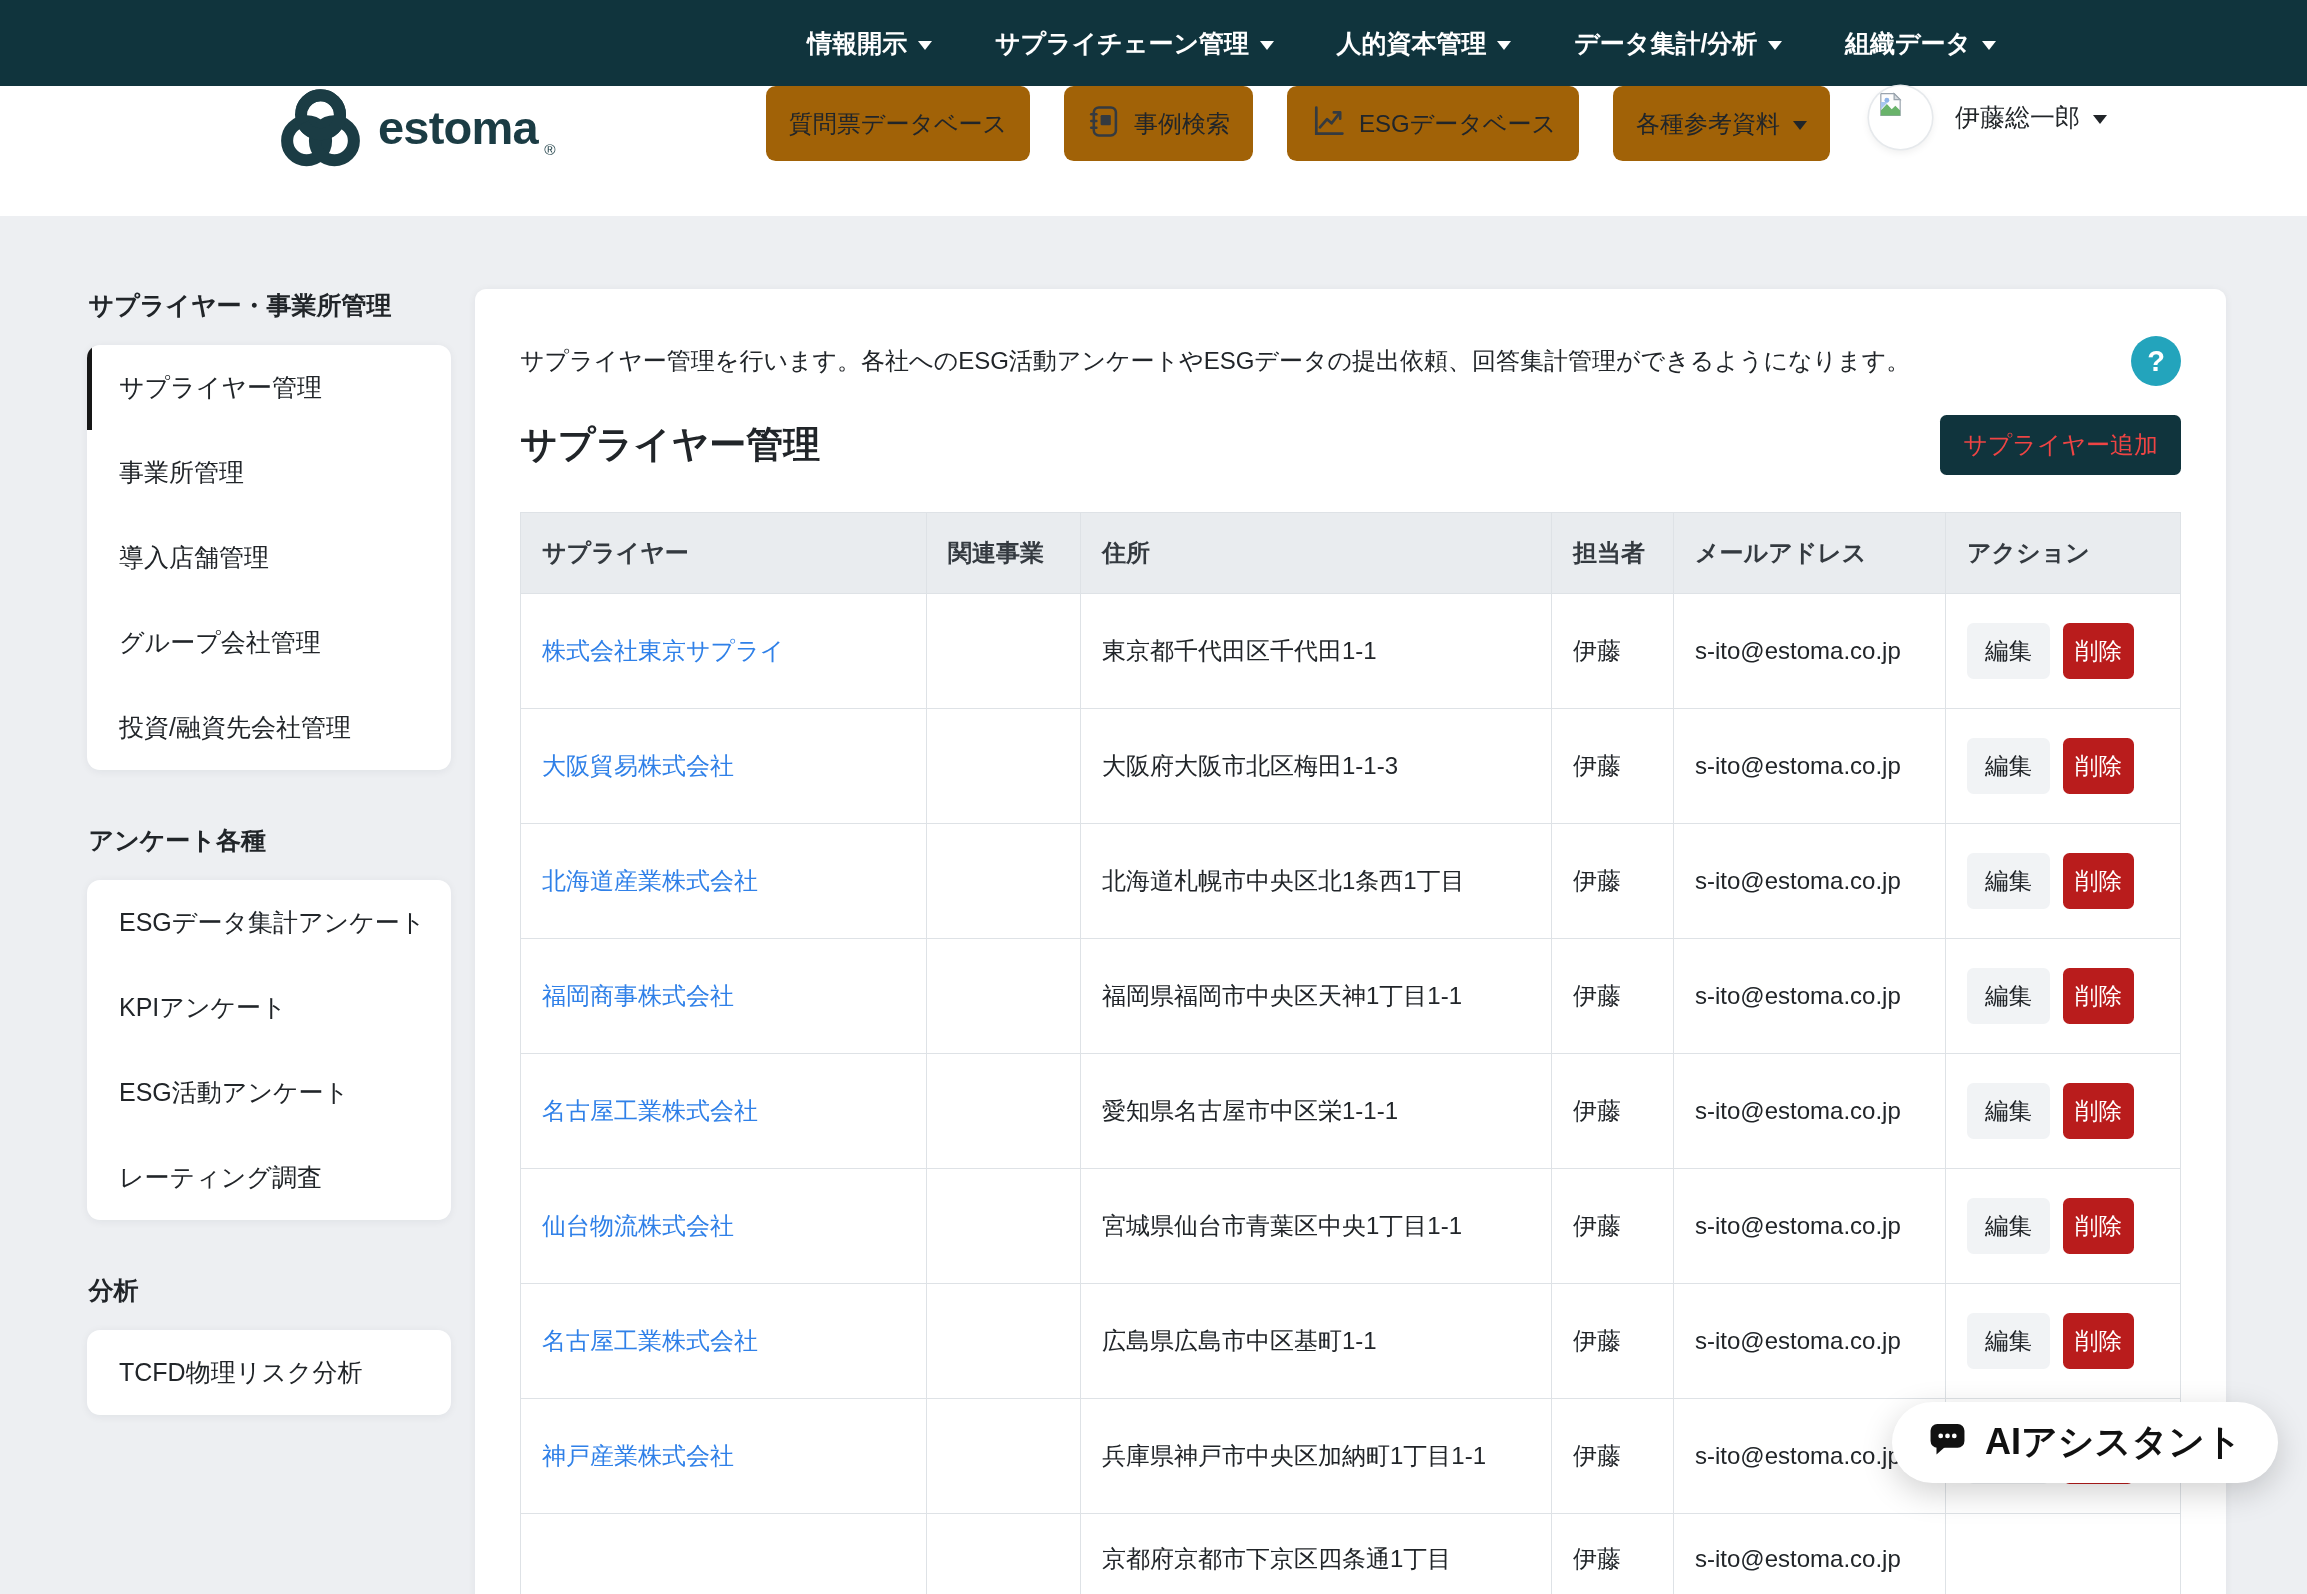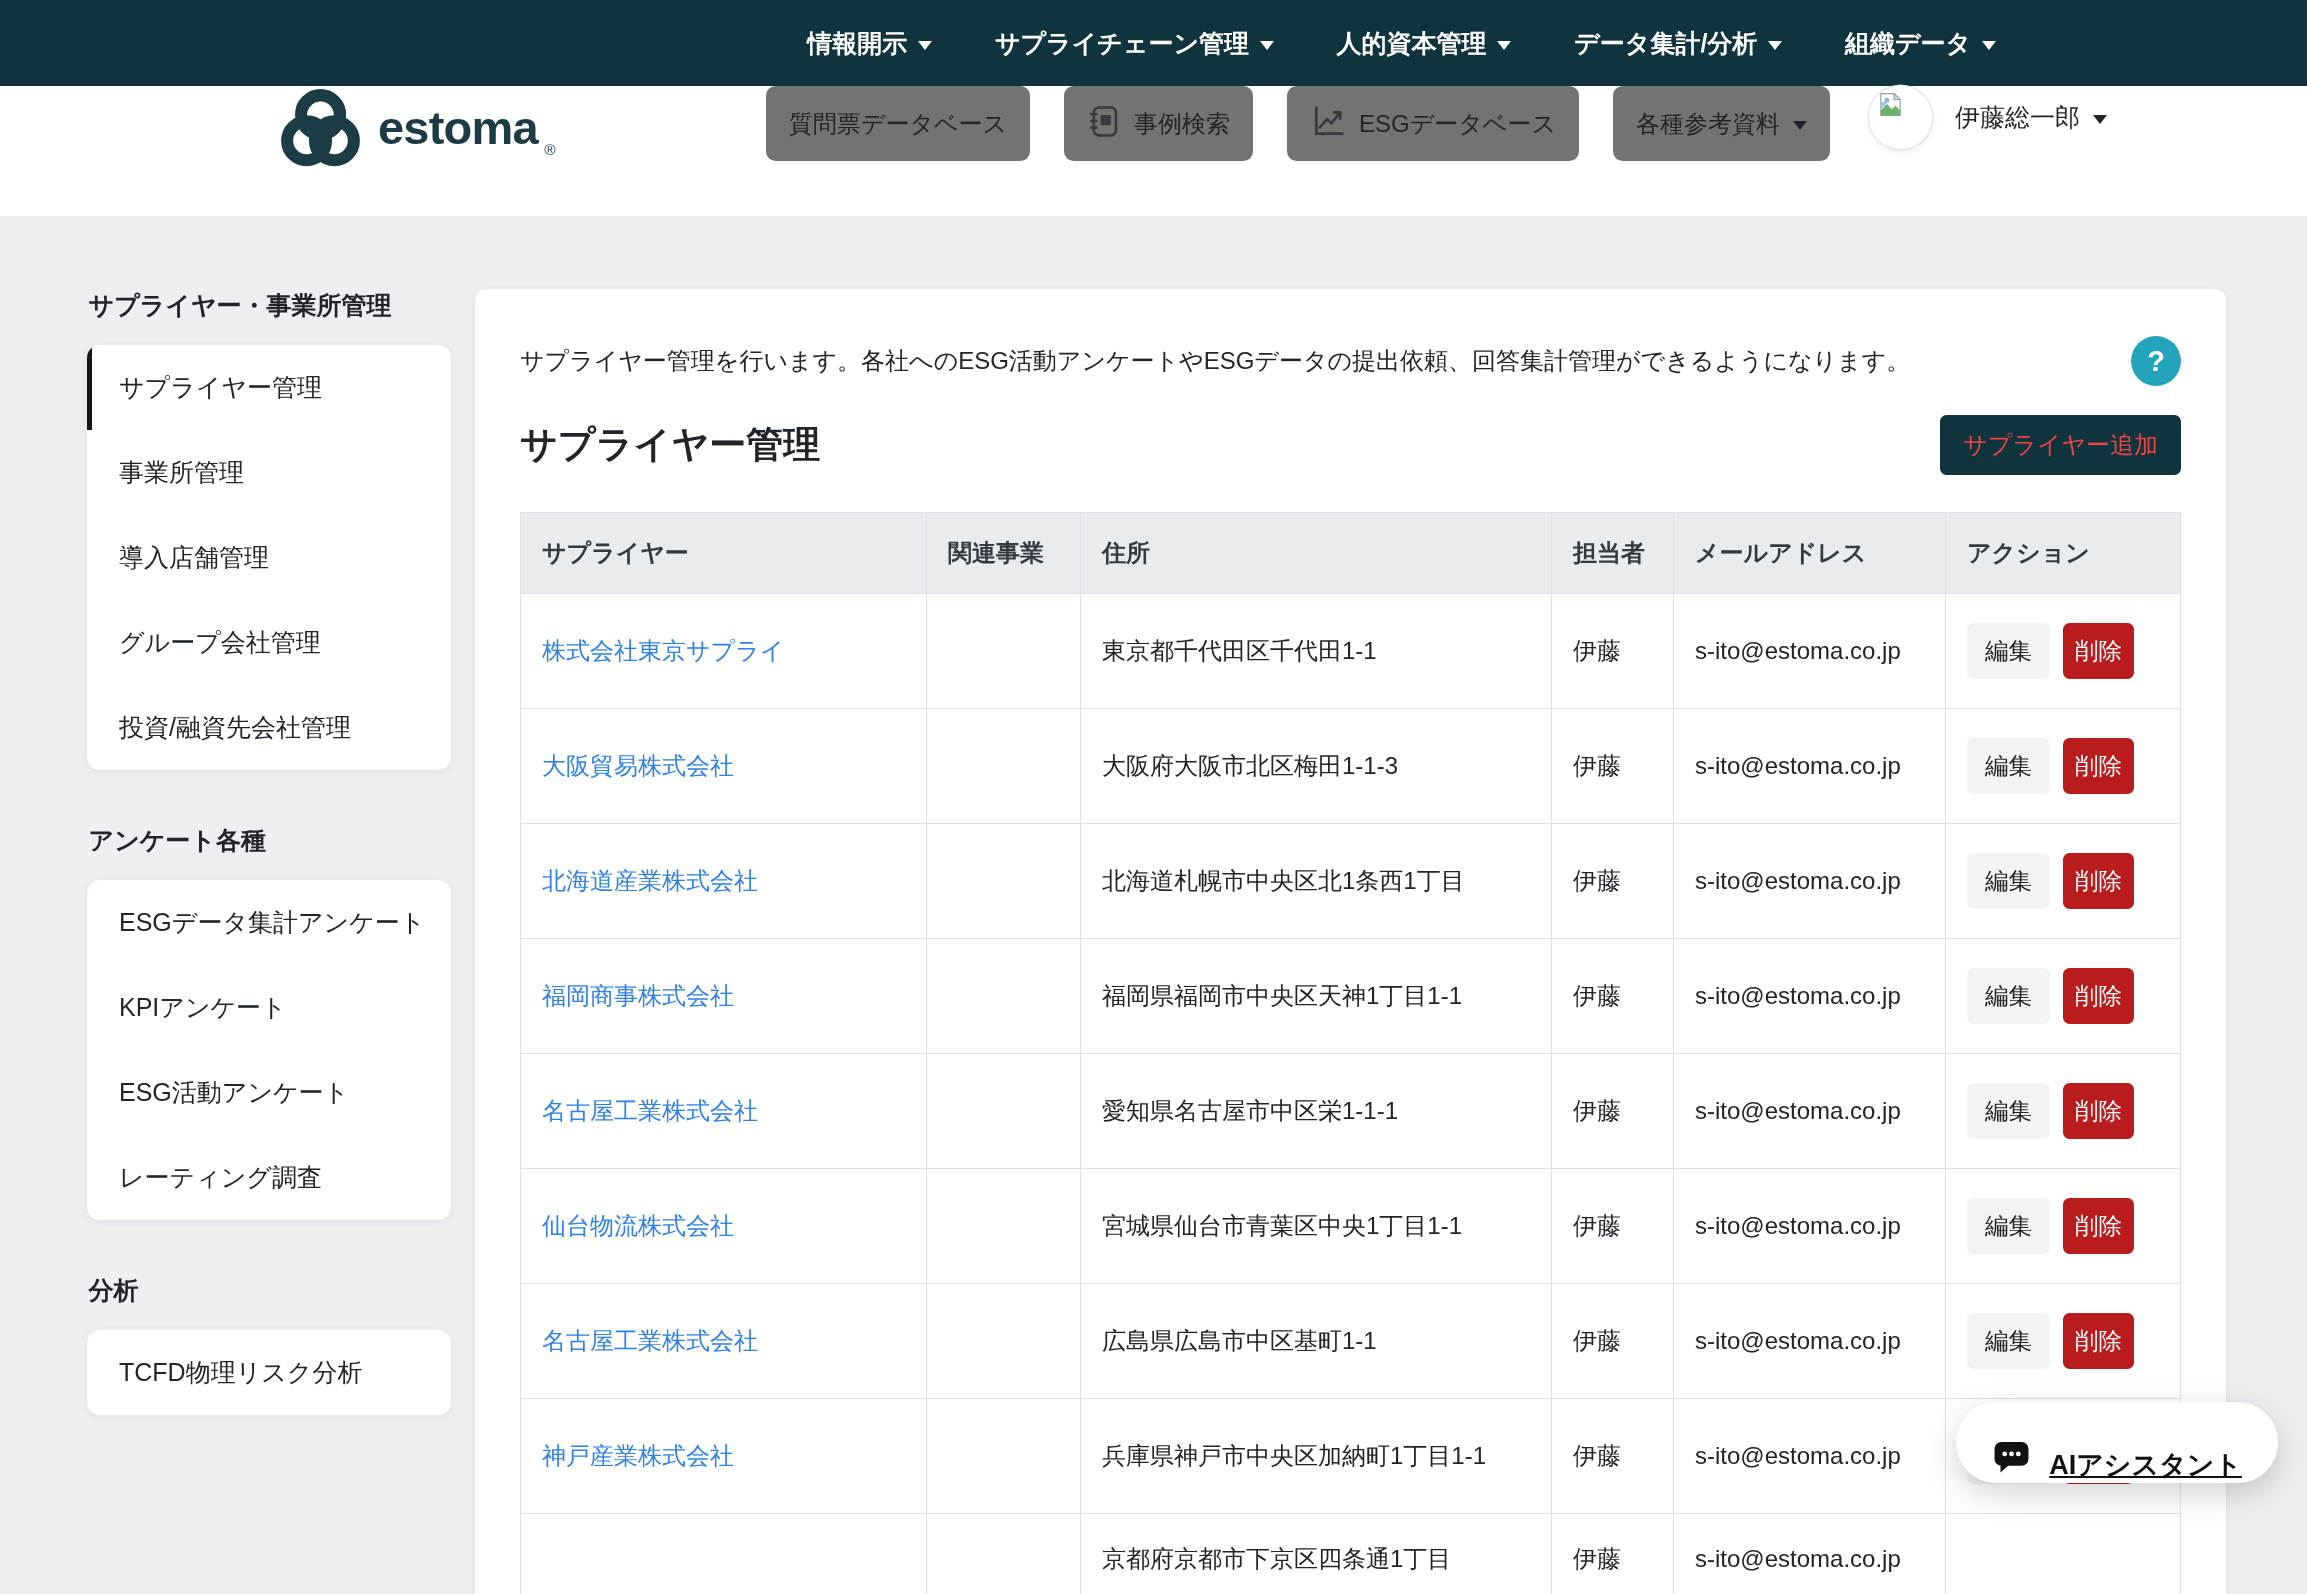--- a/index.html
+++ b/index.html
@@ -30,21 +30,21 @@
   .header {
     height: 130px; background: #FFFFFF;
     display: flex; align-items: flex-start;
     padding: 0 200px 0 276px;
   }
   .logo { display: flex; align-items: flex-start; gap: 13px; margin-right: auto; cursor: pointer; }
   .logo-text { font-size: 47px; font-weight: 700; color: #1B3C44; letter-spacing: -0.8px; line-height: 84px; }
   .logo-reg { font-size: 15.4px; color: #1B3C44; align-self: flex-end; margin: 0 0 19.5px -6.5px; }
   .tools { display: flex; gap: 34px; align-items: center; }
   .tool-btn {
-    background: #737373; border: none; border-radius: 9.7px;
+    background: #a16207; border: none; border-radius: 9.7px;
     height: 75px; padding: 0 23px; font-size: 24px; color: #212529;
     display: flex; align-items: center; gap: 13px; cursor: pointer; white-space: nowrap;
     font-family: inherit;
   }
   .tool-btn svg { flex: none; }
   .ref-btn .caret { border-top-color: #212529; }
   .user { display: flex; align-items: center; gap: 23px; margin-left: 39px; }
   .avatar {
     width: 63px; height: 63px; border-radius: 50%;
     background: #FFFFFF; box-shadow: 0 0 0 1.6px #E6E9EC, 0 3.2px 8px rgba(0,0,0,.08);
@@ -109,25 +109,24 @@
   }
   .btn-delete {
     background: #b91c1c; border: none; border-radius: 6.5px; font-size: 23.5px;
     color: #FFFFFF; padding: 12px 12px; cursor: pointer; font-family: inherit; white-space: nowrap;
   }
 
   
   .ai-pill {
     position: fixed; right: 29px; bottom: 111px; height: 81px; z-index: 50;
     background: #FFFFFF; border-radius: 41px; border: none;
-    display: flex; align-items: flex-end; gap: 18px; padding: 0 36px;
+    display: flex; align-items: center; gap: 18px; padding: 0 36px;
     box-shadow: 0 9.7px 32px rgba(0,0,0,.18);
-    font-size: 27px; font-weight: 700; color: #111111; cursor: pointer; font-family: inherit;
+    font-size: 36px; font-weight: 700; color: #111111; cursor: pointer; font-family: inherit;
     white-space: nowrap;
-    text-decoration: underline;
   }
 </style>
 </head>
 <body>
 
 <nav class="topnav">
   <div class="topnav-items">
     <div class="nav-item">
       <span>情報開示</span>
       <span class="caret"></span>

